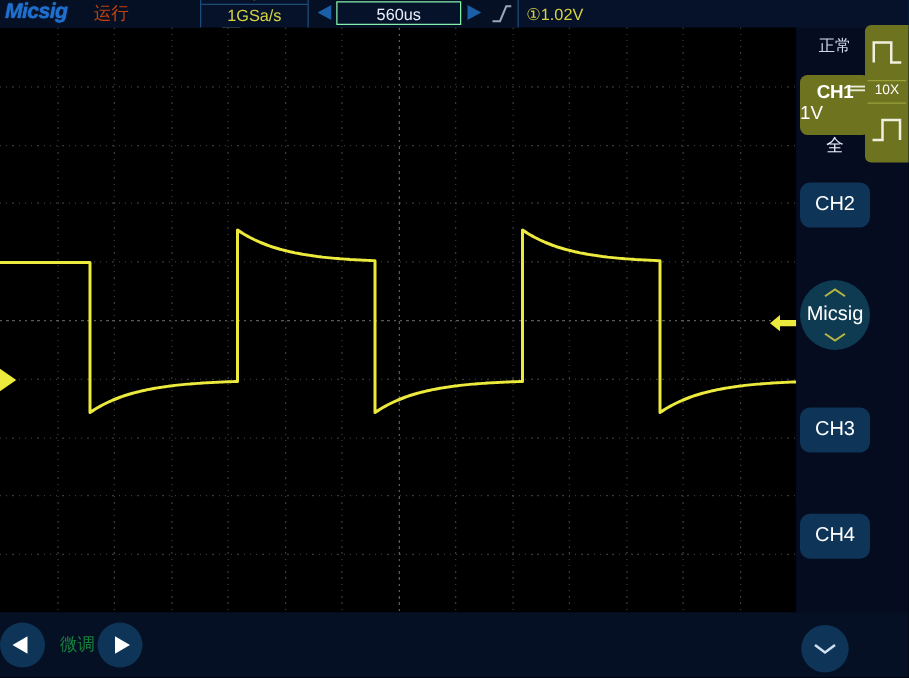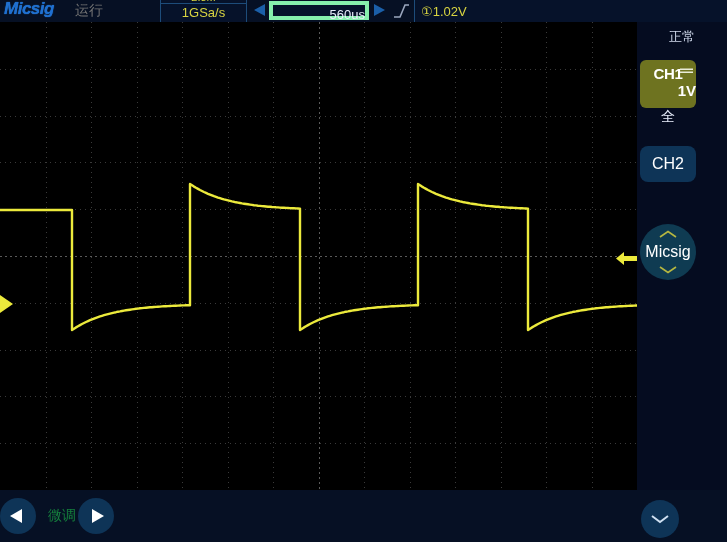--- a/index.html
+++ b/index.html
@@ -7,33 +7,33 @@
        font-family:"Liberation Sans","DejaVu Sans",sans-serif;
        -webkit-font-smoothing:antialiased;}
   #app{position:relative;width:727px;height:542px;background:#040a1c;}
 
   
   #topbar{position:absolute;left:0;top:0;width:727px;height:22px;
           background:#061024;border-bottom:1px solid #143a63;}
   .logo{position:absolute;left:4px;top:-1px;font-size:17px;font-weight:bold;
         font-style:italic;color:#1f6fd0;letter-spacing:-0.5px;
         text-shadow:0 0 1px #2b8ae8;}
-  .runstate{position:absolute;left:75px;top:2px;font-size:14px;color:#737373;}
+  .runstate{position:absolute;left:75px;top:2px;font-size:14px;color:#c2410c;}
 
   .memblk{position:absolute;left:160px;top:-9px;width:85px;height:31px;
           border:1px solid #1d4c7a;background:#06122a;}
   .memdepth{position:absolute;left:0;top:0;width:85px;text-align:center;
             font-size:11px;color:#d8d441;line-height:11px;}
   .memdiv{position:absolute;left:0;top:11px;width:85px;height:1px;background:#1d4c7a;}
   .srate{position:absolute;left:0;top:12px;width:85px;text-align:center;
          font-size:13px;color:#d8d441;line-height:18px;}
 
   .tbblk{position:absolute;left:250px;top:-9px;width:140px;height:31px;}
   .tbbox{position:absolute;left:19px;top:10px;width:100px;height:19px;
-         border:4px solid #86efac;background:#06122a;text-align:right;
+         border:1px solid #86efac;background:#06122a;text-align:center;
          font-size:13px;color:#e8eefc;line-height:19px;box-sizing:border-box;}
   .tri{position:absolute;top:13px;width:0;height:0;border-top:6px solid transparent;
        border-bottom:6px solid transparent;}
   .tri.l{left:4px;border-right:11px solid #1b5fa8;}
   .tri.r{left:124px;border-left:11px solid #1b5fa8;}
 
   .slopeicon{position:absolute;left:392px;top:2px;width:18px;height:17px;}
   .trigblk{position:absolute;left:414px;top:-9px;width:312px;height:31px;
            border:1px solid #1d4c7a;background:#06122a;}
   .trigval{position:absolute;left:6px;top:11px;font-size:13px;color:#d8d441;line-height:18px;}
@@ -57,22 +57,22 @@
            border-left:13px solid #ecea3c;}
   .lvlmark{position:absolute;left:616px;top:228px;width:22px;height:17px;}
 
   
   #side{position:absolute;left:637px;top:22px;width:90px;height:468px;background:#050c20;}
   .sidelbl{position:absolute;width:56px;text-align:center;font-size:13px;color:#cfd8ea;}
   .ch1btn{position:absolute;left:3px;top:38px;width:56px;height:48px;background:#6e7320;
           border-radius:6px;color:#fff;}
   .ch1btn .nm{position:absolute;left:0;top:5px;width:56px;text-align:center;
               font-size:15px;font-weight:bold;letter-spacing:-0.3px;}
-  .ch1btn .vdiv{position:absolute;left:0;top:22px;width:56px;text-align:right;
-                font-size:15px;font-weight:bold;}
+  .ch1btn .vdiv{position:absolute;left:0;top:22px;width:56px;text-align:left;
+                font-size:15px;font-weight:normal;}
   .coupl{position:absolute;left:40px;top:8px;width:13px;height:7px;}
   .gndsym{position:absolute;left:3px;top:86px;width:56px;text-align:center;
           font-size:14px;color:#e8eefc;}
   .probe{position:absolute;left:55px;top:-2px;width:35px;height:110px;background:#6e7320;
          border-radius:5px 0 0 5px;}
   .probe .pt{position:absolute;left:0;top:0;width:35px;height:44px;}
   .probe .ptxt{position:absolute;left:0;top:46px;width:35px;text-align:center;
                font-size:11px;color:#fff;}
   .probe .pb{position:absolute;left:0;top:62px;width:35px;height:44px;}
   .probe .sep{position:absolute;left:2px;width:31px;height:1px;background:#9aa03a;}
@@ -154,45 +154,58 @@
       <path id="wavepath" fill="none" stroke="#ecea3c" stroke-width="2.4" stroke-linejoin="round" stroke-linecap="round" d="M 0.0 188.0 L 2.0 188.0 L 4.0 188.0 L 6.0 188.0 L 8.0 188.0 L 10.0 188.0 L 12.0 188.0 L 14.0 188.0 L 16.0 188.0 L 18.0 188.0 L 20.0 188.0 L 22.0 188.0 L 24.0 188.0 L 26.0 188.0 L 28.0 188.0 L 30.0 188.0 L 32.0 188.0 L 34.0 188.0 L 36.0 188.0 L 38.0 188.0 L 40.0 188.0 L 42.0 188.0 L 44.0 188.0 L 46.0 188.0 L 48.0 188.0 L 50.0 188.0 L 52.0 188.0 L 54.0 188.0 L 56.0 188.0 L 58.0 188.0 L 60.0 188.0 L 62.0 188.0 L 64.0 188.0 L 66.0 188.0 L 68.0 188.0 L 70.0 188.0 L 72.0 188.0 L 72.0 308.0 L 72.0 308.0 L 74.0 306.7 L 76.0 305.4 L 78.0 304.2 L 80.0 303.1 L 82.0 302.0 L 84.0 301.0 L 86.0 300.0 L 88.0 299.1 L 90.0 298.2 L 92.0 297.4 L 94.0 296.6 L 96.0 295.8 L 98.0 295.1 L 100.0 294.4 L 102.0 293.8 L 104.0 293.2 L 106.0 292.6 L 108.0 292.1 L 110.0 291.6 L 112.0 291.1 L 114.0 290.6 L 116.0 290.2 L 118.0 289.7 L 120.0 289.4 L 122.0 289.0 L 124.0 288.6 L 126.0 288.3 L 128.0 288.0 L 130.0 287.7 L 132.0 287.4 L 134.0 287.1 L 136.0 286.8 L 138.0 286.6 L 140.0 286.3 L 142.0 286.1 L 144.0 285.9 L 146.0 285.7 L 148.0 285.5 L 150.0 285.3 L 152.0 285.2 L 154.0 285.0 L 156.0 284.9 L 158.0 284.7 L 160.0 284.6 L 162.0 284.4 L 164.0 284.3 L 166.0 284.2 L 168.0 284.1 L 170.0 284.0 L 172.0 283.9 L 174.0 283.8 L 176.0 283.7 L 178.0 283.6 L 180.0 283.5 L 182.0 283.4 L 184.0 283.4 L 186.0 283.3 L 188.0 283.2 L 190.0 283.2 L 190.0 162.0 L 190.0 162.0 L 192.0 163.3 L 194.0 164.6 L 196.0 165.8 L 198.0 166.9 L 200.0 168.0 L 202.0 169.0 L 204.0 170.0 L 206.0 170.9 L 208.0 171.8 L 210.0 172.6 L 212.0 173.4 L 214.0 174.2 L 216.0 174.9 L 218.0 175.6 L 220.0 176.2 L 222.0 176.8 L 224.0 177.4 L 226.0 177.9 L 228.0 178.4 L 230.0 178.9 L 232.0 179.4 L 234.0 179.8 L 236.0 180.3 L 238.0 180.6 L 240.0 181.0 L 242.0 181.4 L 244.0 181.7 L 246.0 182.0 L 248.0 182.3 L 250.0 182.6 L 252.0 182.9 L 254.0 183.2 L 256.0 183.4 L 258.0 183.7 L 260.0 183.9 L 262.0 184.1 L 264.0 184.3 L 266.0 184.5 L 268.0 184.7 L 270.0 184.8 L 272.0 185.0 L 274.0 185.1 L 276.0 185.3 L 278.0 185.4 L 280.0 185.6 L 282.0 185.7 L 284.0 185.8 L 286.0 185.9 L 288.0 186.0 L 290.0 186.1 L 292.0 186.2 L 294.0 186.3 L 296.0 186.4 L 298.0 186.5 L 300.0 186.6 L 300.0 308.0 L 300.0 308.0 L 302.0 306.7 L 304.0 305.4 L 306.0 304.2 L 308.0 303.1 L 310.0 302.0 L 312.0 301.0 L 314.0 300.0 L 316.0 299.1 L 318.0 298.2 L 320.0 297.4 L 322.0 296.6 L 324.0 295.8 L 326.0 295.1 L 328.0 294.4 L 330.0 293.8 L 332.0 293.2 L 334.0 292.6 L 336.0 292.1 L 338.0 291.6 L 340.0 291.1 L 342.0 290.6 L 344.0 290.2 L 346.0 289.7 L 348.0 289.4 L 350.0 289.0 L 352.0 288.6 L 354.0 288.3 L 356.0 288.0 L 358.0 287.7 L 360.0 287.4 L 362.0 287.1 L 364.0 286.8 L 366.0 286.6 L 368.0 286.3 L 370.0 286.1 L 372.0 285.9 L 374.0 285.7 L 376.0 285.5 L 378.0 285.3 L 380.0 285.2 L 382.0 285.0 L 384.0 284.9 L 386.0 284.7 L 388.0 284.6 L 390.0 284.4 L 392.0 284.3 L 394.0 284.2 L 396.0 284.1 L 398.0 284.0 L 400.0 283.9 L 402.0 283.8 L 404.0 283.7 L 406.0 283.6 L 408.0 283.5 L 410.0 283.4 L 412.0 283.4 L 414.0 283.3 L 416.0 283.2 L 418.0 283.2 L 418.0 162.0 L 418.0 162.0 L 420.0 163.3 L 422.0 164.6 L 424.0 165.8 L 426.0 166.9 L 428.0 168.0 L 430.0 169.0 L 432.0 170.0 L 434.0 170.9 L 436.0 171.8 L 438.0 172.6 L 440.0 173.4 L 442.0 174.2 L 444.0 174.9 L 446.0 175.6 L 448.0 176.2 L 450.0 176.8 L 452.0 177.4 L 454.0 177.9 L 456.0 178.4 L 458.0 178.9 L 460.0 179.4 L 462.0 179.8 L 464.0 180.3 L 466.0 180.6 L 468.0 181.0 L 470.0 181.4 L 472.0 181.7 L 474.0 182.0 L 476.0 182.3 L 478.0 182.6 L 480.0 182.9 L 482.0 183.2 L 484.0 183.4 L 486.0 183.7 L 488.0 183.9 L 490.0 184.1 L 492.0 184.3 L 494.0 184.5 L 496.0 184.7 L 498.0 184.8 L 500.0 185.0 L 502.0 185.1 L 504.0 185.3 L 506.0 185.4 L 508.0 185.6 L 510.0 185.7 L 512.0 185.8 L 514.0 185.9 L 516.0 186.0 L 518.0 186.1 L 520.0 186.2 L 522.0 186.3 L 524.0 186.4 L 526.0 186.5 L 528.0 186.6 L 528.0 308.0 L 528.0 308.0 L 530.0 306.7 L 532.0 305.4 L 534.0 304.2 L 536.0 303.1 L 538.0 302.0 L 540.0 301.0 L 542.0 300.0 L 544.0 299.1 L 546.0 298.2 L 548.0 297.4 L 550.0 296.6 L 552.0 295.8 L 554.0 295.1 L 556.0 294.4 L 558.0 293.8 L 560.0 293.2 L 562.0 292.6 L 564.0 292.1 L 566.0 291.6 L 568.0 291.1 L 570.0 290.6 L 572.0 290.2 L 574.0 289.7 L 576.0 289.4 L 578.0 289.0 L 580.0 288.6 L 582.0 288.3 L 584.0 288.0 L 586.0 287.7 L 588.0 287.4 L 590.0 287.1 L 592.0 286.8 L 594.0 286.6 L 596.0 286.3 L 598.0 286.1 L 600.0 285.9 L 602.0 285.7 L 604.0 285.5 L 606.0 285.3 L 608.0 285.2 L 610.0 285.0 L 612.0 284.9 L 614.0 284.7 L 616.0 284.6 L 618.0 284.4 L 620.0 284.3 L 622.0 284.2 L 624.0 284.1 L 626.0 284.0 L 628.0 283.9 L 630.0 283.8 L 632.0 283.7 L 634.0 283.6 L 636.0 283.5 L 637.0 283.5"></path>
     </svg>
     <div class="gndmark"></div>
     <svg class="lvlmark" viewBox="0 0 22 17">
       <path d="M0 8.5 L8 2 L8 6 L22 6 L22 11 L8 11 L8 15 Z" fill="#ecea3c"></path>
     </svg>
   </div>
 
   <div id="side">
 
-    <div class="sidelbl" style="left:17px;top:6px;">正常</div>
+    <div class="sidelbl" style="left:3px;top:6px;">正常</div>
 
     <div class="ch1btn">
       <div class="nm">CH1</div>
       <svg class="coupl" viewBox="0 0 13 7">
         <rect x="0" y="0.5" width="13" height="1.5" fill="#e9ecd8"></rect>
         <rect x="0" y="3.5" width="13" height="1.5" fill="#e9ecd8"></rect>
       </svg>
       <div class="vdiv">1V</div>
     </div>
     <div class="gndsym">全</div>
 
+    <div class="probe">
+      <svg class="pt" viewBox="0 0 35 44">
+        <path d="M7 30 L7 14 L21 14 L21 30 L29 30" fill="none" stroke="#eef0dd" stroke-width="2"></path>
+      </svg>
+      <div class="sep" style="top:44px;"></div>
+      <div class="ptxt">10X</div>
+      <div class="sep" style="top:62px;"></div>
+      <svg class="pb" viewBox="0 0 35 44">
+        <path d="M6 30 L14 30 L14 14 L28 14 L28 30" fill="none" stroke="#eef0dd" stroke-width="2"></path>
+      </svg>
+    </div>
 
     <div class="chbtn" style="top:124px;">CH2</div>
 
     <div class="levelbtn">
       <svg class="chev" style="top:6px;" viewBox="0 0 20 8">
         <path d="M2 7 L10 1.5 L18 7" fill="none" stroke="#b6b740" stroke-width="1.6"></path>
       </svg>
       <span>Micsig</span>
       <svg class="chev" style="top:42px;" viewBox="0 0 20 8">
         <path d="M2 1 L10 6.5 L18 1" fill="none" stroke="#b6b740" stroke-width="1.6"></path>
       </svg>
     </div>
 
+    <div class="chbtn" style="top:304px;">CH3</div>
+    <div class="chbtn" style="top:389px;">CH4</div>
   </div>
 
   <div id="bottom">
 
     <div class="circbtn" style="left:0px;">
       <svg class="arrw" style="left:9px;" viewBox="0 0 16 16">
         <path d="M13 1 L13 15 L1 8 Z" fill="#fff"></path>
       </svg>
     </div>
     <div class="finetxt">微调</div>

